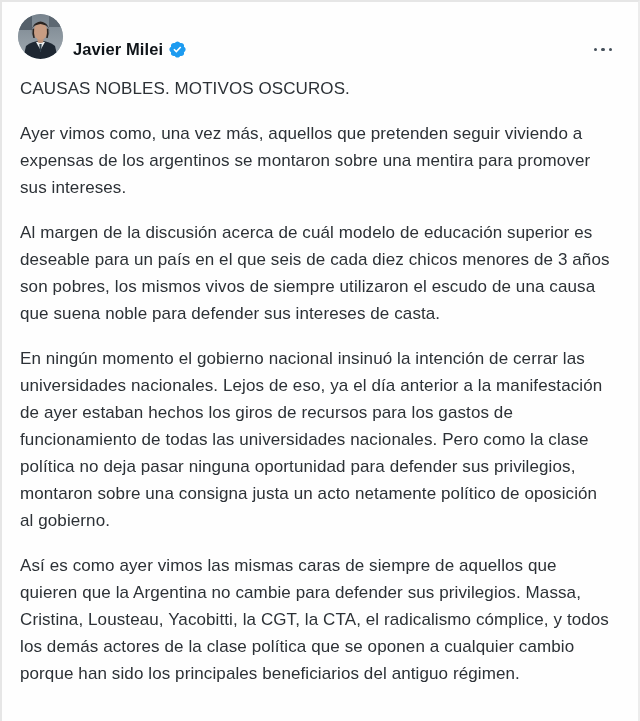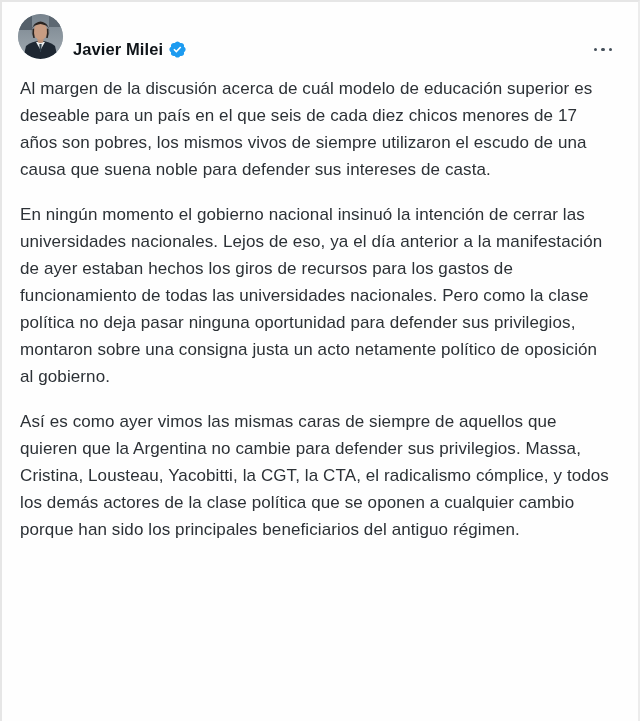--- a/index.html
+++ b/index.html
@@ -143,18 +143,20 @@
 
     <button class="more-button" aria-label="More">
       <span class="dot"></span>
       <span class="dot"></span>
       <span class="dot"></span>
     </button>
 
   </div>
 
   <div class="tweet-body">
-    <p>Al margen de la discusión acerca de cuál modelo de educación superior es deseable para un país en el que seis de cada diez chicos menores de 17 años son pobres, los mismos vivos de siempre utilizaron el escudo de una causa que suena noble para defender sus intereses de casta.</p>
+    <p>CAUSAS NOBLES. MOTIVOS OSCUROS.</p>
+    <p>Ayer vimos como, una vez más, aquellos que pretenden seguir viviendo a expensas de los argentinos se montaron sobre una mentira para promover sus intereses.</p>
+    <p>Al margen de la discusión acerca de cuál modelo de educación superior es deseable para un país en el que seis de cada diez chicos menores de 3 años son pobres, los mismos vivos de siempre utilizaron el escudo de una causa que suena noble para defender sus intereses de casta.</p>
     <p>En ningún momento el gobierno nacional insinuó la intención de cerrar las universidades nacionales. Lejos de eso, ya el día anterior a la manifestación de ayer estaban hechos los giros de recursos para los gastos de funcionamiento de todas las universidades nacionales. Pero como la clase política no deja pasar ninguna oportunidad para defender sus privilegios, montaron sobre una consigna justa un acto netamente político de oposición al gobierno.</p>
     <p>Así es como ayer vimos las mismas caras de siempre de aquellos que quieren que la Argentina no cambie para defender sus privilegios. Massa, Cristina, Lousteau, Yacobitti, la CGT, la CTA, el radicalismo cómplice, y todos los demás actores de la clase política que se oponen a cualquier cambio porque han sido los principales beneficiarios del antiguo régimen.</p>
   </div>
 
 </div>
 
 </body></html>

